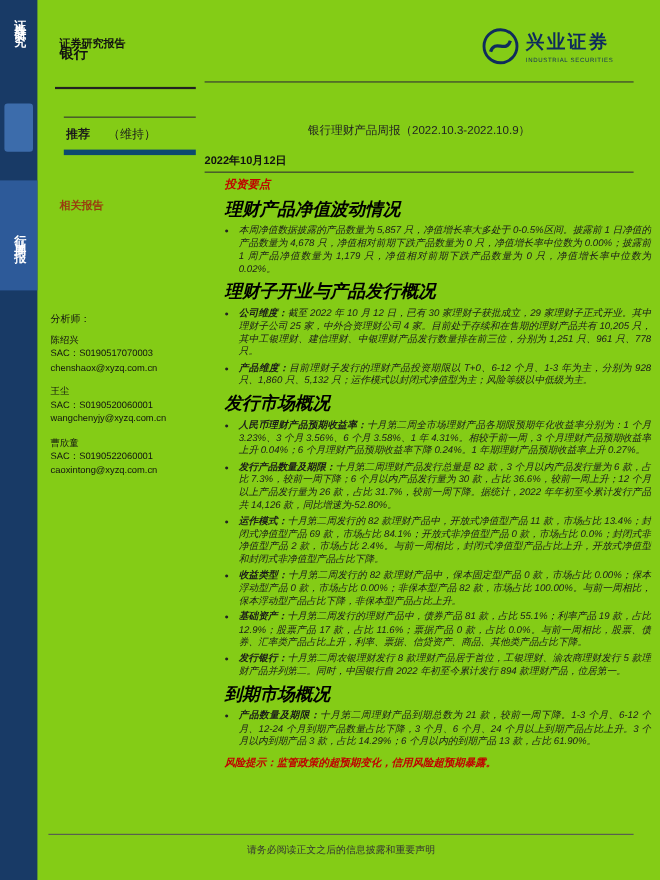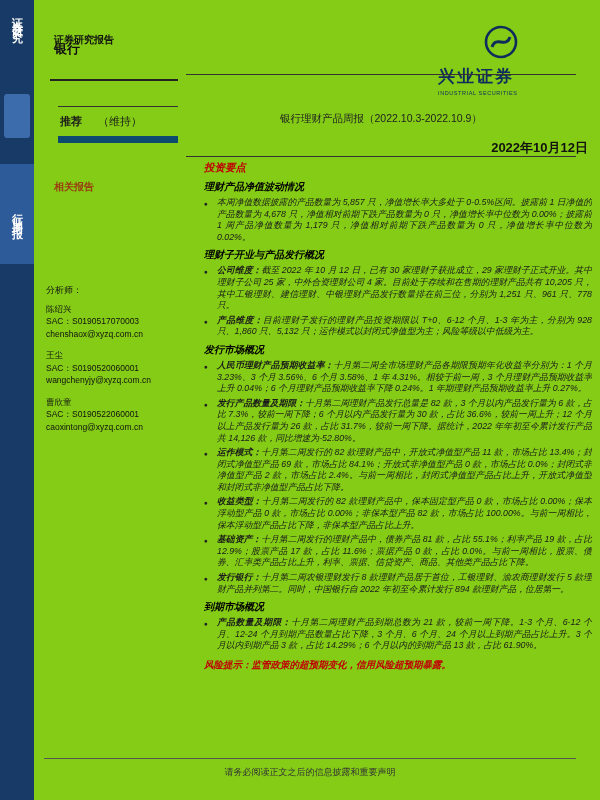--- a/index.html
+++ b/index.html
@@ -12,41 +12,41 @@
   .sb-vtext { writing-mode:vertical-rl; text-orientation:upright; color:#fff; font-weight:bold; }
   .sb-top { position:absolute; top:8px; left:50%; transform:translateX(-50%); font-size:11px; letter-spacing:5px; }
   .sb-tab { position:absolute; top:94px; left:4px; width:26px; height:44px; background:#3c6cab; border-radius:3px; }
   .sb-block { position:absolute; top:164px; left:0; width:34px; height:100px; background:#2d5a99; display:flex; align-items:center; justify-content:center; }
   .sb-mid { font-size:11px; letter-spacing:5px; }
 
   
   .report-type { position:absolute; left:54px; top:33px; font-size:10px; font-weight:bold; color:#111; }
   .industry { position:absolute; left:54px; top:40px; font-size:13px; font-weight:bold; color:#111; }
   .industry-rule { position:absolute; left:50px; top:79px; width:128px; border-top:2px solid #222; }
-  .rating-box { position:absolute; left:58px; top:106px; width:120px; border-top:1px solid #333; border-bottom:7px solid #0c4a6e; padding:7px 2px; display:flex; gap:16px; font-size:11px; }
+  .rating-box { position:absolute; left:58px; top:106px; width:120px; border-top:1px solid #333; border-bottom:5px solid #0c4a6e; padding:7px 2px; display:flex; gap:16px; font-size:11px; }
   .rating { font-weight:bold; }
   .related { position:absolute; left:54px; top:180px; font-size:10px; font-weight:bold; color:#9a3c0f; }
   .analysts { position:absolute; left:46px; top:284px; width:138px; font-size:8.5px; line-height:12.5px; color:#111; }
   .an-label { font-size:9px; margin-bottom:6px; }
   .an-entry { margin-bottom:9px; }
 
   
-  .logo { position:absolute; left:438px; top:25px; display:flex; align-items:flex-end; gap:6px;flex-direction:column; }
+  .logo { position:absolute; left:438px; top:25px; display:flex; align-items:center; gap:6px; }
   .logo-cn { font-family:"Liberation Serif", serif; font-size:17px; font-weight:bold; color:#0f2c5c; letter-spacing:2px; }
   .logo-en { font-size:5.5px; color:#0f2c5c; letter-spacing:0.6px; margin-top:2px; }
   .header-rule { position:absolute; left:186px; top:74px; width:390px; border-top:1px solid #333; }
   .title { position:absolute; left:186px; top:86px; width:390px; text-align:center; font-size:15px; font-weight:bold; color:#000; }
   .subtitle { position:absolute; left:186px; top:112px; width:390px; text-align:center; font-size:10.5px; color:#222; }
-  .date { position:absolute; left:198px; top:139px; width:390px; text-align:right; font-size:13px; font-weight:bold; color:#111; }
+  .date { position:absolute; left:186px; top:139px; width:390px; font-size:10px; font-weight:bold; color:#111; }
   .date-rule { position:absolute; left:186px; top:156px; width:390px; border-top:1px solid #333; }
 
   
   .content { position:absolute; left:204px; top:161px; width:388px; height:596px; overflow:hidden;font-style:italic; }
   .summary-label { color:#c00000; font-weight:bold; font-size:10.5px; margin-bottom:4px; }
-  .sec-heading { font-size:10px; font-weight:bold; color:#000; margin:5px 0 3px; }
+  .sec-heading { font-size:16px; font-weight:bold; color:#000; margin:5px 0 3px; }
   .bullet { display:flex; margin-bottom:3px; }
   .dot { width:13px; flex:none; font-size:6.5px; padding-top:3px; color:#222; }
   .btext { flex:1; font-size:8.8px; line-height:11.6px; text-align:justify; color:#1a1a1a; }
   .lead { font-weight:bold; }
   .risk { margin-top:7px; font-size:9.5px; font-weight:bold; color:#c00000; }
 
   
   .footer-rule { position:absolute; left:44px; top:758px; width:532px; border-top:1px solid #555; }
   .footer-text { position:absolute; left:44px; top:766px; width:532px; text-align:center; font-size:9px; color:#333; }
 </style>

